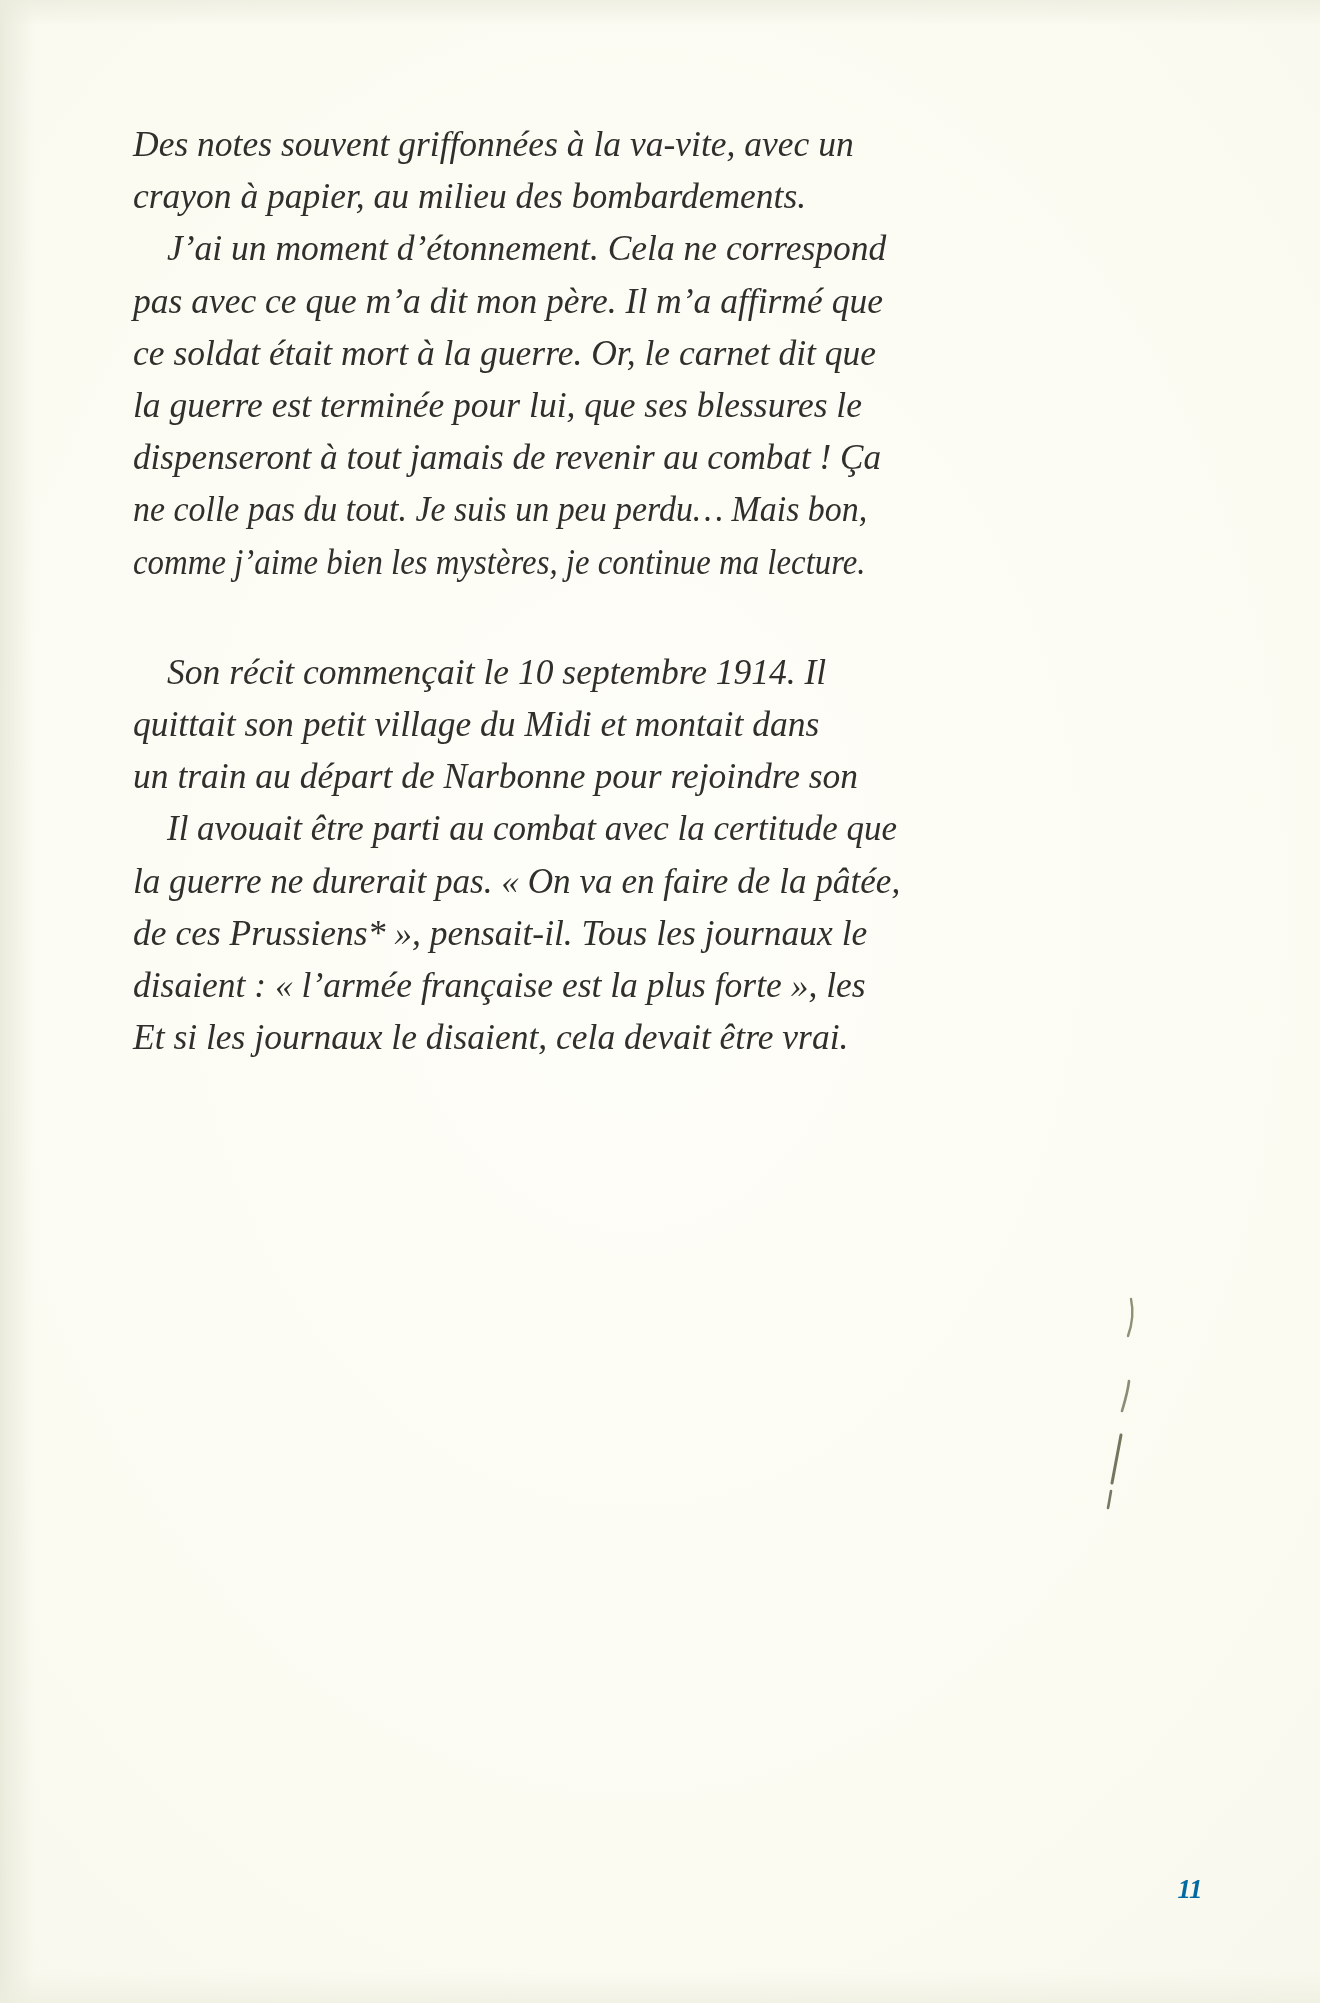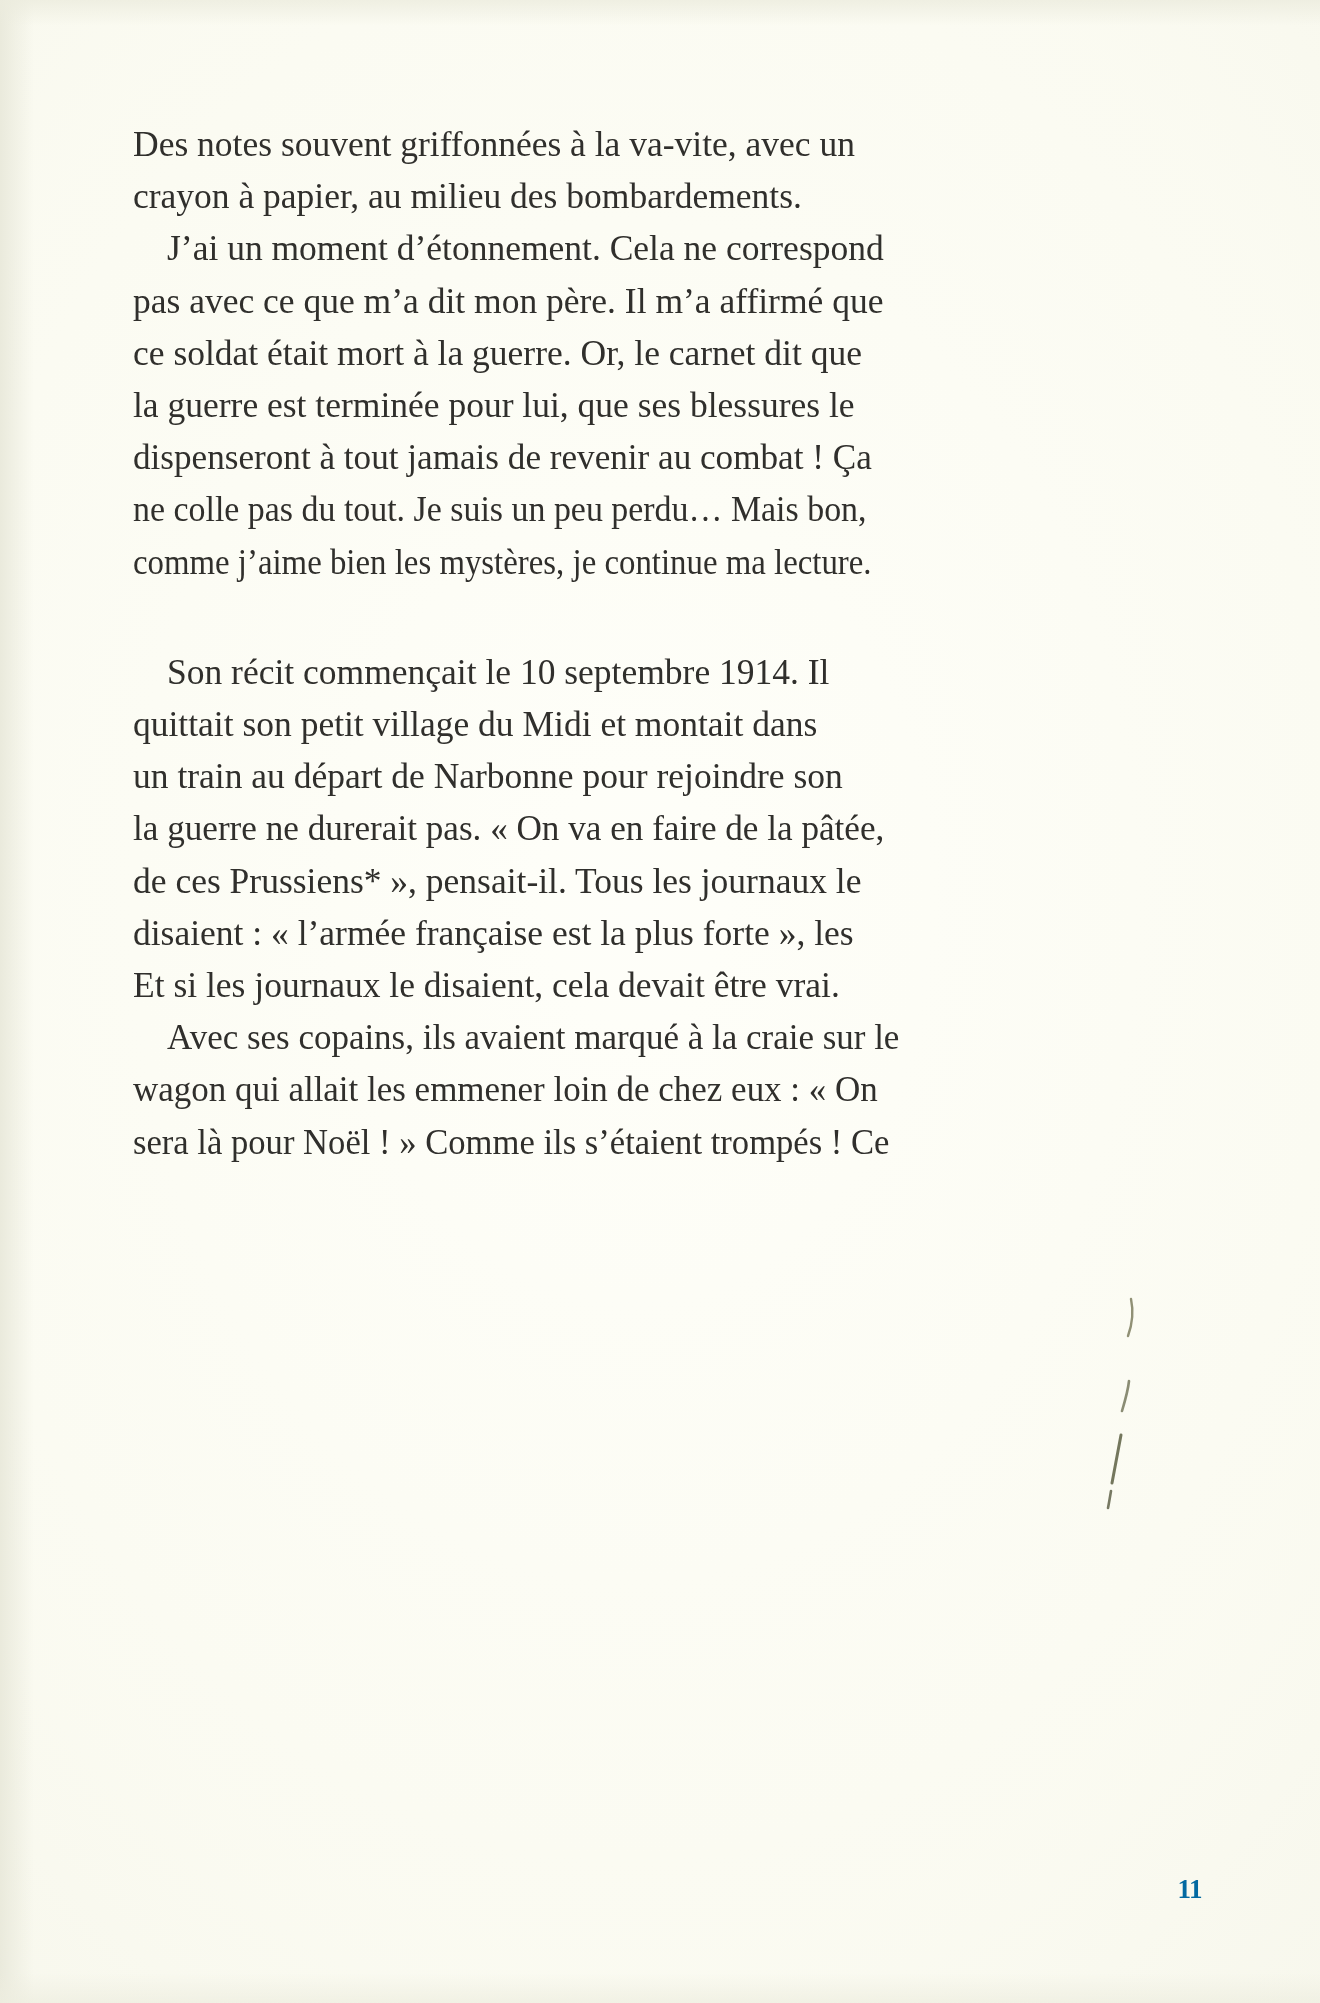--- a/index.html
+++ b/index.html
@@ -9,20 +9,21 @@
   }
 
   #page {
     position: relative;
     width: 1320px;
     height: 2003px;
     background: #fbfbf3;
     overflow: hidden;
     font-family: "Liberation Serif", "DejaVu Serif", serif;
     color: #2e2e2c;
+    font-style: italic;
   }
 
   
   #paper-tint {
     position: absolute;
     inset: 0;
     background:
       radial-gradient(ellipse 95% 85% at 48% 45%, rgba(255,255,250,0.85) 0%, rgba(250,250,238,0.35) 62%, rgba(240,240,226,0.55) 100%);
     pointer-events: none;
   }
@@ -118,29 +119,25 @@
         <span class="line"><span style="transform: scaleX(0.955);">ne colle pas du tout. Je suis un peu perdu… Mais bon,</span></span>
         <span class="line"><span style="transform: scaleX(0.925);">comme j’aime bien les mystères, je continue ma lecture.</span></span>
       </p>
       <div class="gap-para"></div>
       <p class="para">
         <span class="line indent"><span>Son récit commençait le 10 septembre 1914. Il</span></span>
         <span class="line"><span>quittait son petit village du Midi et montait dans</span></span>
         <span class="line"><span>un train au départ de Narbonne pour rejoindre son</span></span>
       </p>
       <p class="para">
+        <span class="line indent"><span style="transform: scaleX(0.985);">Il avouait être parti au combat avec la certitude que</span></span>
         <span class="line"><span style="transform: scaleX(0.99);">la guerre ne durerait pas. « On va en faire de la pâtée,</span></span>
         <span class="line"><span>de ces Prussiens* », pensait-il. Tous les journaux le</span></span>
         <span class="line"><span>disaient : « l’armée française est la plus forte », les</span></span>
         <span class="line"><span>Et si les journaux le disaient, cela devait être vrai.</span></span>
-      </p>
-      <p class="para">
-        <span class="line indent"><span style="transform: scaleX(0.985);">Avec ses copains, ils avaient marqué à la craie sur le</span></span>
-        <span class="line"><span style="transform: scaleX(0.985);">wagon qui allait les emmener loin de chez eux : « On</span></span>
-        <span class="line"><span style="transform: scaleX(0.975);">sera là pour Noël ! » Comme ils s’étaient trompés ! Ce</span></span>
       </p>
     </div>
 
   <svg id="margin-ink" viewBox="0 0 70 230" xmlns="http://www.w3.org/2000/svg">
     <path d="M46,4 C49,18 47,30 43,41" stroke="#7c7d5e" stroke-width="2.4" fill="none" stroke-linecap="round" opacity="0.85"></path>
     <path d="M44,86 C43,96 40,106 37,116" stroke="#6e7054" stroke-width="2.6" fill="none" stroke-linecap="round" opacity="0.8"></path>
     <path d="M36,140 C33,156 30,172 27,188" stroke="#65684d" stroke-width="3" fill="none" stroke-linecap="round" opacity="0.9"></path>
     <path d="M26,196 C25,202 24,208 23,213" stroke="#5f6249" stroke-width="2.6" fill="none" stroke-linecap="round" opacity="0.85"></path>
   </svg>
 

